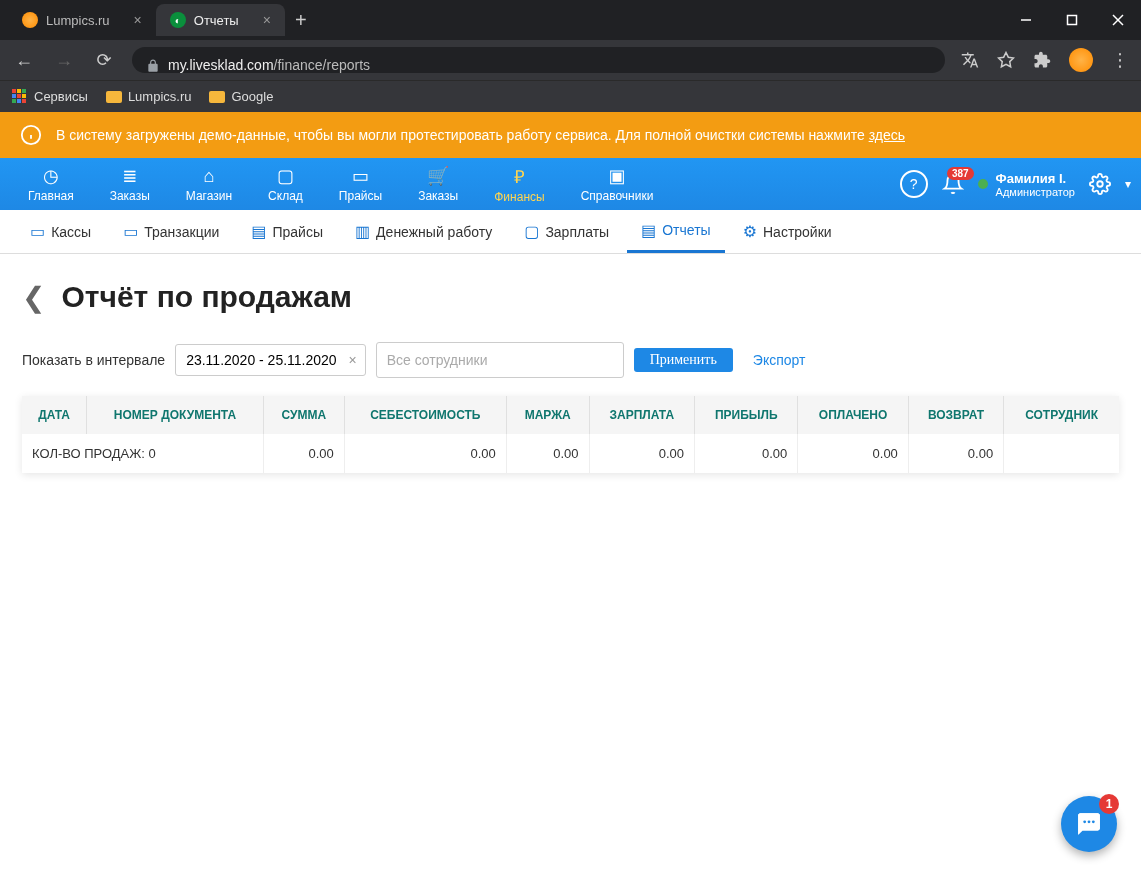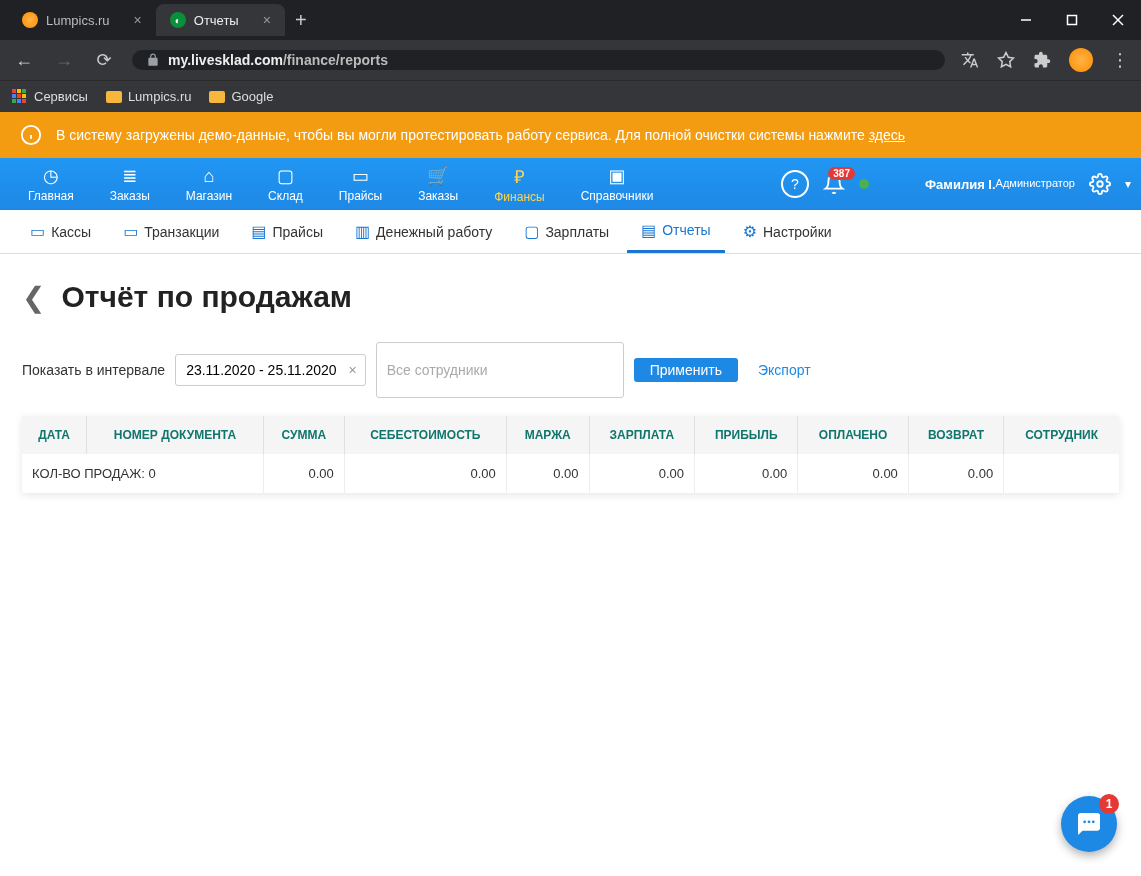--- a/index.html
+++ b/index.html
@@ -15,21 +15,21 @@
 .favicon-green { background: #0a8f3c; display:flex;align-items:center;justify-content:center;color:#fff;font-size:10px;}
 .tab-close { color: #999; font-size: 14px; cursor: pointer; margin-left: 16px; }
 .new-tab { color: #ccc; font-size: 20px; padding: 0 10px; cursor: pointer; }
 .win-controls { display: flex; gap: 0; margin-left: auto; }
 .win-btn { width: 46px; height: 40px; display: flex; align-items: center; justify-content: center; color: #fff; font-size: 14px; cursor: pointer; }
 
 
 .addr-row { background: #35363a; height: 40px; display: flex; align-items: center; padding: 0 12px; gap: 16px; }
 .nav-btn { color: #ccc; font-size: 18px; cursor: pointer; width: 24px; text-align: center; }
 .nav-btn.disabled { color: #666; }
-.addr-bar { flex: 1; background: #202124; border-radius: 20px; height: 20px; display: flex; align-items: center; padding: 0 14px; gap: 8px; color: #bbb; font-size: 14px; font-weight: bold; }
+.addr-bar { flex: 1; background: #202124; border-radius: 20px; height: 26px; display: flex; align-items: flex-end; padding: 0 14px; gap: 8px; color: #bbb; font-size: 14px; }
 .lock-icon { color: #888; }
 .addr-text { color: #bbb; }
 .addr-host { color: #eee; }
 .addr-icons { display: flex; gap: 18px; align-items: center; color: #ccc; }
 .avatar-circle { width: 24px; height: 24px; border-radius: 50%; background: radial-gradient(circle, #ffb347, #ff8c00); }
 .dots-v { font-size: 18px; }
 
 
 .bookmarks-row { background: #35363a; height: 32px; display: flex; align-items: center; padding: 0 12px; gap: 18px; border-top: 1px solid #2a2a2a; }
 .bookmark-item { display: flex; align-items: center; gap: 6px; color: #ddd; font-size: 13px; cursor: pointer; }
@@ -48,41 +48,41 @@
 .main-nav { background: linear-gradient(180deg, #2196f3, #1e88e5); color: #fff; height: 52px; display: flex; align-items: center; padding: 0 10px; }
 .nav-item { display: flex; flex-direction: column; align-items: center; justify-content: center; padding: 0 18px; font-size: 12px; gap: 2px; cursor: pointer; height: 100%; }
 .nav-item.active { color: #ffd54f; }
 .nav-icon { font-size: 18px; }
 .nav-right { margin-left: auto; display: flex; align-items: center; gap: 14px; }
 .help-icon, .bell-icon { width: 28px; height: 28px; border: 2px solid #fff; border-radius: 50%; display: flex; align-items: center; justify-content: center; font-size: 14px; cursor: pointer; }
 .bell-wrap { position: relative; }
 .badge { position: absolute; top: -6px; right: -10px; background: #e53935; color: #fff; font-size: 10px; padding: 1px 5px; border-radius: 8px; font-weight: bold; }
 .user-block { display: flex; align-items: center; gap: 8px; cursor: pointer; }
 .user-dot { width: 10px; height: 10px; background: #4caf50; border-radius: 50%; }
-.user-text { display: flex; font-size: 11px; margin-left: 48px; }
+.user-text { display: flex; flex-direction: column; font-size: 11px; }
 .user-name { font-weight: bold; font-size: 13px; }
 .gear { font-size: 20px; cursor: pointer; }
 
 .sub-nav { background: #fff; border-bottom: 1px solid #ddd; height: 44px; display: flex; align-items: center; padding: 0 16px; gap: 4px; }
 .sub-item { display: flex; align-items: center; gap: 6px; padding: 0 14px; font-size: 14px; color: #333; cursor: pointer; height: 100%; }
 .sub-item.active { color: #1976d2; border-bottom: 3px solid #1976d2; font-weight: 500; }
 .sub-icon { color: #1976d2; font-size: 16px; }
 
 .content { padding: 26px 22px; }
 .page-header { display: flex; align-items: center; gap: 16px; margin-bottom: 28px; }
 .back-chevron { font-size: 28px; color: #666; cursor: pointer; }
 .page-title { font-size: 30px; font-weight: 600; color: #222; }
 
 .filter-row { display: flex; align-items: center; gap: 10px; margin-bottom: 18px; font-size: 14px; }
 .filter-label { color: #333; }
 .date-pick { border: 1px solid #ccc; border-radius: 3px; padding: 7px 28px 7px 10px; position: relative; font-size: 14px; background: #fff; }
 .date-pick .clear-x { position: absolute; right: 8px; top: 50%; transform: translateY(-50%); color: #999; cursor: pointer; }
-.emp-input { border: 1px solid #ccc; border-radius: 3px; padding: 19px 10px; width: 248px; font-size: 14px; color: #333; }
+.emp-input { border: 1px solid #ccc; border-radius: 3px; padding: 9px 10px; width: 248px; font-size: 14px; color: #333; }
 .emp-input::placeholder { color: #aaa; }
-.apply-btn { background: #1e88e5; color: #fff; border: none; border-radius: 3px; padding: 4px 16px; font-size: 14px; cursor: pointer; }
+.apply-btn { background: #1e88e5; color: #fff; border: none; border-radius: 3px; padding: 4px 16px; font-size: 14px; cursor: pointer; font-family: Liberation Serif, serif; }
 .export-link { color: #1e88e5; font-size: 14px; cursor: pointer; margin-left: 10px; }
 
 .report-table { width: 100%; border-collapse: collapse; font-size: 13px; box-shadow: 0 2px 8px rgba(0,0,0,0.1); }
 .report-table th { background: #f5f5f5; padding: 12px 10px; text-align: center; font-weight: 600; color: #0f766e; border-right: 1px solid #e0e0e0; font-size: 12px; }
 .report-table th:last-child { border-right: none; }
 .report-table td { padding: 12px 10px; text-align: right; border-right: 1px solid #eee; color: #333; }
 .report-table td:last-child { border-right: none; }
 .report-table td.label-cell { text-align: left; }
 
 .chat-fab { position: absolute; bottom: 24px; right: 24px; width: 56px; height: 56px; border-radius: 50%; background: #1e88e5; display: flex; align-items: center; justify-content: center; color: #fff; font-size: 24px; cursor: pointer; box-shadow: 0 4px 10px rgba(0,0,0,0.3); }

